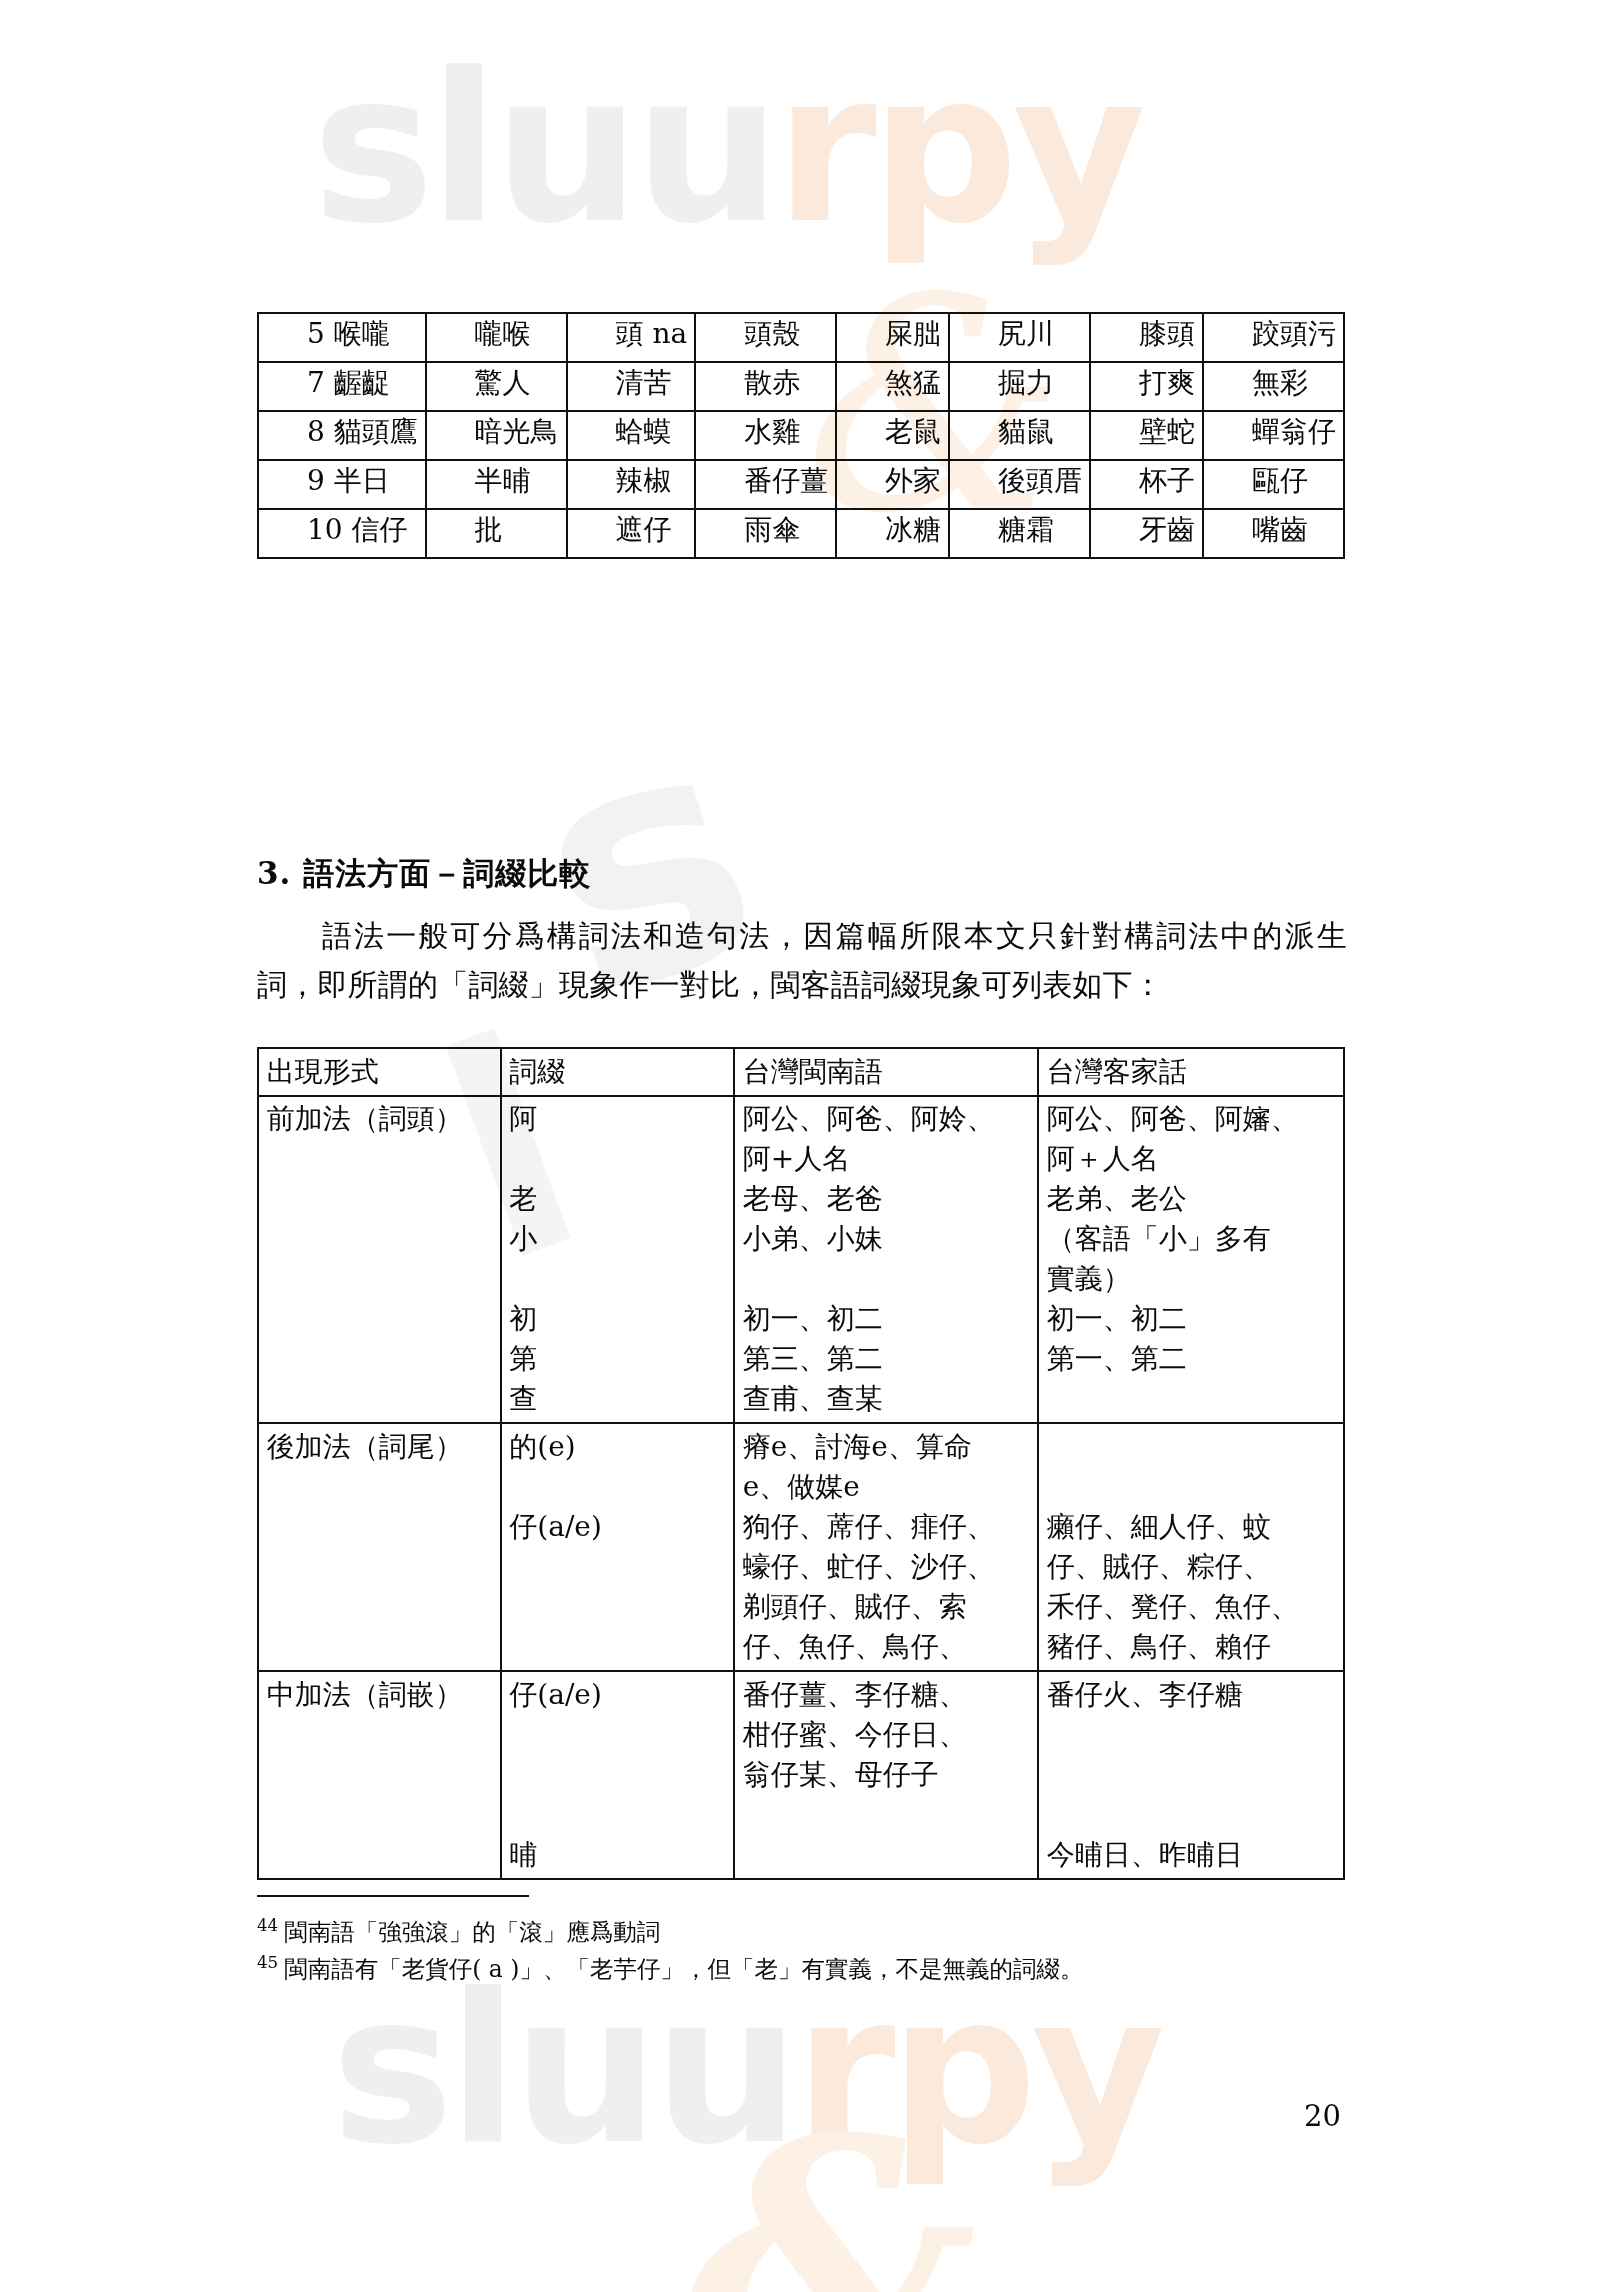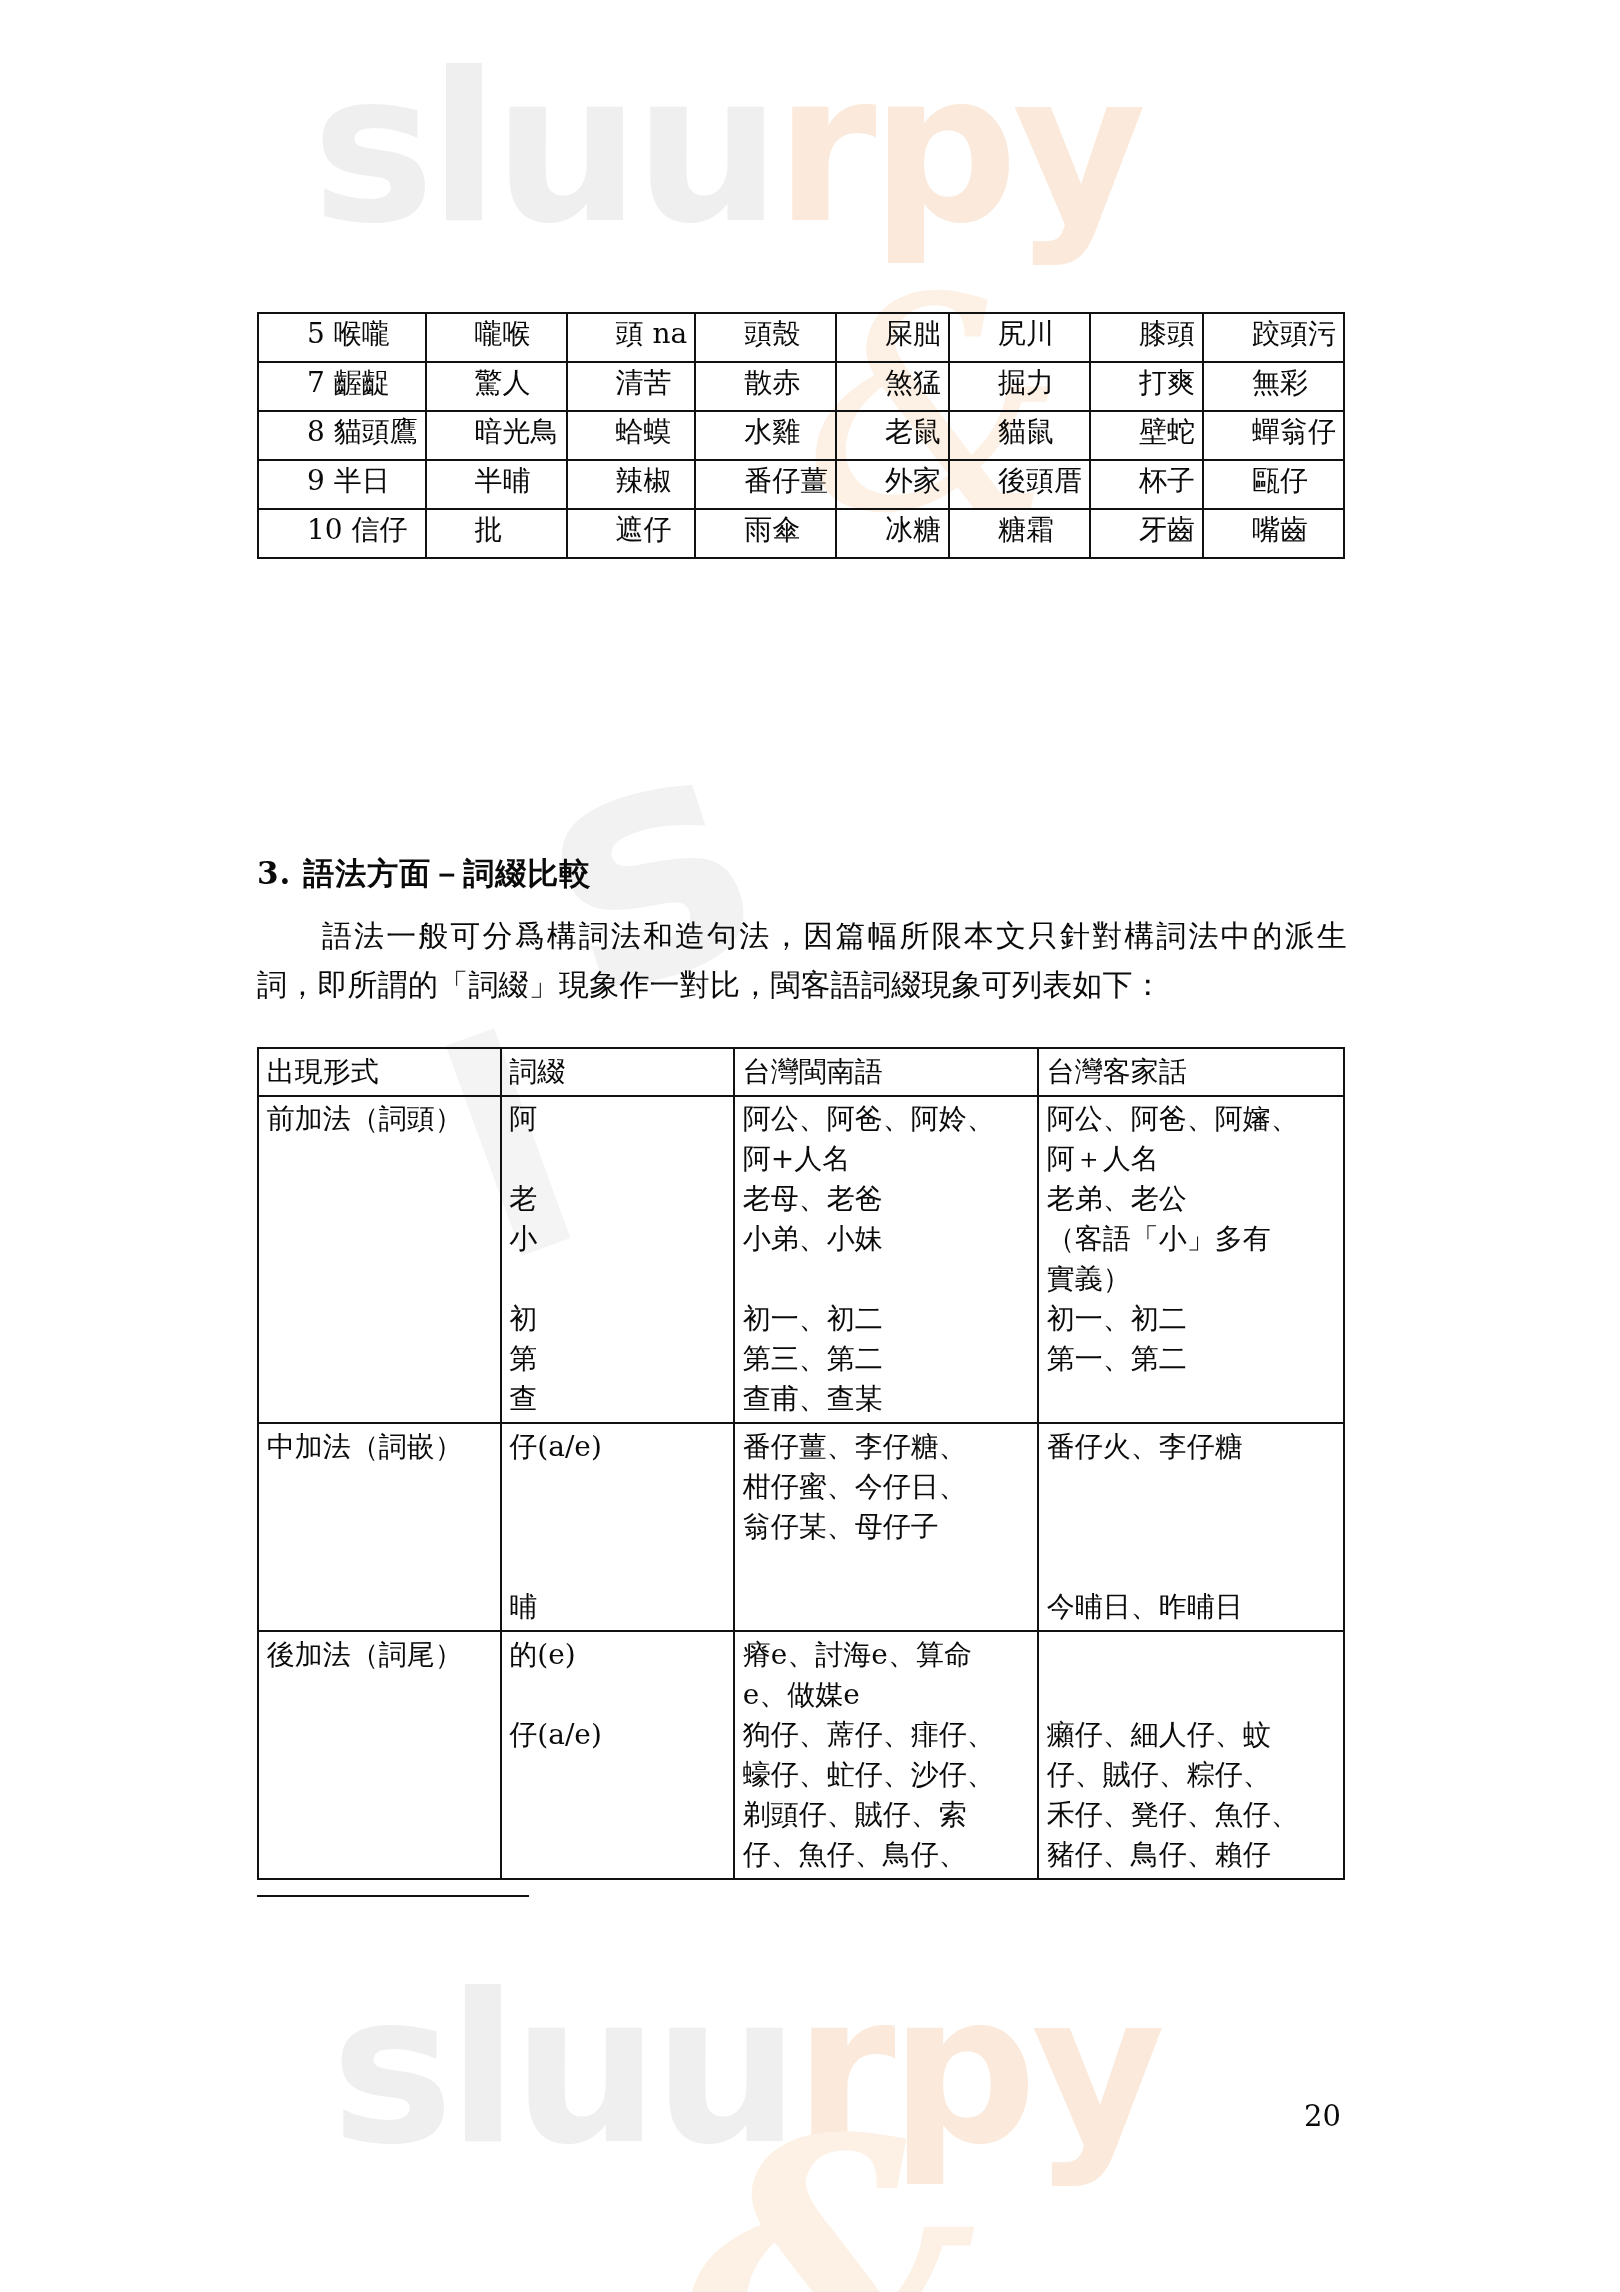--- a/index.html
+++ b/index.html
@@ -327,51 +327,20 @@
               <span class="ln">（客語「小」多有</span>
               <span class="ln">實義）</span>
               <span class="ln">初一、初二</span>
               <span class="ln">第一、第二</span>
               <span class="ln blank"></span>
             </span>
           </td>
         </tr>
 
         <tr>
-          <td class="c1">中加法（詞嵌）</td>
-          <td class="c2">
-            <span class="cell-lines">
-              <span class="ln">仔(a/e)</span>
-              <span class="ln blank"></span>
-              <span class="ln blank"></span>
-              <span class="ln blank"></span>
-              <span class="ln">晡</span>
-            </span>
-          </td>
-          <td class="c3">
-            <span class="cell-lines">
-              <span class="ln">番仔薑、李仔糖、</span>
-              <span class="ln">柑仔蜜、今仔日、</span>
-              <span class="ln">翁仔某、母仔子</span>
-              <span class="ln blank"></span>
-              <span class="ln blank"></span>
-            </span>
-          </td>
-          <td class="c4">
-            <span class="cell-lines">
-              <span class="ln">番仔火、李仔糖</span>
-              <span class="ln blank"></span>
-              <span class="ln blank"></span>
-              <span class="ln blank"></span>
-              <span class="ln">今晡日、昨晡日</span>
-            </span>
-          </td>
-        </tr>
-
-        <tr>
           <td class="c1">後加法（詞尾）</td>
           <td class="c2">
             <span class="cell-lines">
               <span class="ln">的(e)</span>
               <span class="ln blank"></span>
               <span class="ln">仔(a/e)</span>
               <span class="ln blank"></span>
               <span class="ln blank"></span>
               <span class="ln blank"></span>
             </span>
@@ -390,23 +359,58 @@
             <span class="cell-lines">
               <span class="ln blank"></span>
               <span class="ln blank"></span>
               <span class="ln">癩仔、細人仔、蚊</span>
               <span class="ln">仔、賊仔、粽仔、</span>
               <span class="ln">禾仔、凳仔、魚仔、</span>
               <span class="ln">豬仔、鳥仔、賴仔</span>
             </span>
           </td>
         </tr>
+
+        <tr>
+          <td class="c1">中加法（詞嵌）</td>
+          <td class="c2">
+            <span class="cell-lines">
+              <span class="ln">仔(a/e)</span>
+              <span class="ln blank"></span>
+              <span class="ln blank"></span>
+              <span class="ln blank"></span>
+              <span class="ln">晡</span>
+            </span>
+          </td>
+          <td class="c3">
+            <span class="cell-lines">
+              <span class="ln">番仔薑、李仔糖、</span>
+              <span class="ln">柑仔蜜、今仔日、</span>
+              <span class="ln">翁仔某、母仔子</span>
+              <span class="ln blank"></span>
+              <span class="ln blank"></span>
+            </span>
+          </td>
+          <td class="c4">
+            <span class="cell-lines">
+              <span class="ln">番仔火、李仔糖</span>
+              <span class="ln blank"></span>
+              <span class="ln blank"></span>
+              <span class="ln blank"></span>
+              <span class="ln">今晡日、昨晡日</span>
+            </span>
+          </td>
+        </tr>
       </tbody>
     </table>
 
     <div class="footnote-rule"></div>
 
+    <div class="footnotes">
+      <span class="fn"><sup>44</sup><span>閩南語「強強滾」的「滾」應爲動詞</span></span>
+      <span class="fn"><sup>45</sup><span>閩南語有「老貨仔( a )」、「老芋仔」，但「老」有實義，不是無義的詞綴。</span></span>
+    </div>
 
     <div class="page-number">20</div>
 
   </div>
 </div>
 
 
 </body></html>

